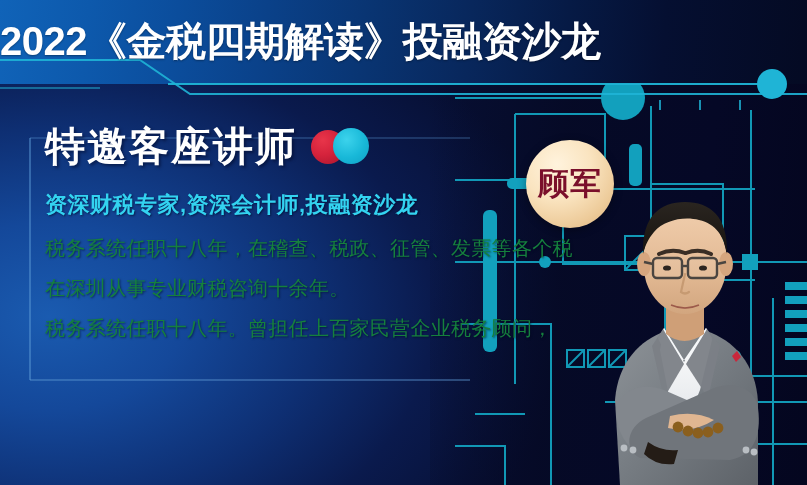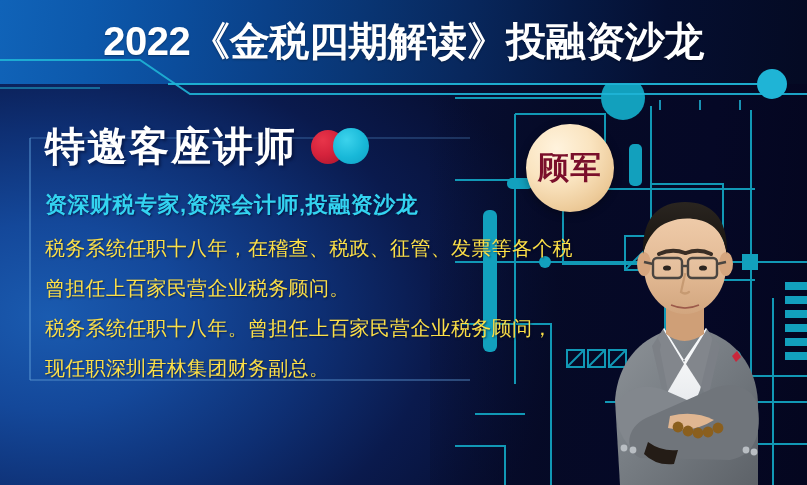--- a/index.html
+++ b/index.html
@@ -35,21 +35,21 @@
   .banner {
     position:absolute; left:0; top:0; width:807px; height:84px;
     background: linear-gradient(95deg,
        #1063b8 0%, #0d59ac 11%, #0b4d9c 22%, #0a4189 33%,
        #093573 45%, #08275c 58%, #061a45 70%, #050f31 82%, #040a23 100%);
   }
   .banner-deco { position:absolute; left:0; top:0; width:807px; height:110px; pointer-events:none; }
 
   .banner-title {
     position:absolute; left:0; top:14px; width:807px;
-    text-align:center;
+    text-align:left;
     font-size:40px;
     font-weight:bold;
     color:#ffffff;
     letter-spacing:-0.5px;
     white-space:nowrap;
     text-shadow: 0 1px 2px rgba(0,0,0,0.35);
     font-family:"Liberation Sans","DejaVu Sans",sans-serif;
   }
 
   
@@ -77,28 +77,28 @@
   .subtitle {
     position:absolute; left:45px; top:190px;
     font-size:22px; font-weight:bold; color:#33d3f0;
     letter-spacing:0.5px; white-space:nowrap;
     text-shadow: 1px 1px 2px rgba(0,8,35,0.6);
   }
 
   
   .bio { position:absolute; left:45px; top:228px; width:540px; }
   .bio-line {
-    font-size:20px; color:#fde047; line-height:40px;
+    font-size:20px; color:#15803d; line-height:40px;
     white-space:nowrap; letter-spacing:0.3px;
     text-shadow: 1px 1px 2px rgba(0,6,30,0.55);
   }
 
   
   .badge {
-    position:absolute; left:526px; top:124px; width:88px; height:88px;
+    position:absolute; left:526px; top:140px; width:88px; height:88px;
     border-radius:50%;
     background: radial-gradient(circle at 35% 28%, #fff3dd 0%, #fae4c0 40%, #edcb9a 72%, #dcb078 100%);
     box-shadow: 0 2px 8px rgba(0,0,0,0.35);
   }
   .badge-text {
     position:absolute; left:0; top:0; width:88px; height:88px;
     display:flex; align-items:center; justify-content:center;
     font-size:31px; font-weight:bold; color:#7a0f2b;
     letter-spacing:1px;
   }
@@ -188,23 +188,22 @@
   <div class="banner-title">2022《金税四期解读》投融资沙龙</div>
 
   <div class="headline">特邀客座讲师</div>
   <div class="dot-red"></div>
   <div class="dot-cyan"></div>
 
   <div class="subtitle">资深财税专家,资深会计师,投融资沙龙</div>
 
   <div class="bio">
     <div class="bio-line">税务系统任职十八年，在稽查、税政、征管、发票等各个税</div>
-    <div class="bio-line">曾担任上百家民营企业税务顾问。</div>
+    <div class="bio-line">在深圳从事专业财税咨询十余年。</div>
     <div class="bio-line">税务系统任职十八年。曾担任上百家民营企业税务顾问，</div>
-    <div class="bio-line">现任职深圳君林集团财务副总。</div>
   </div>
 
   <div class="badge">
     <div class="badge-text">顾军</div>
   </div>
 
   <svg class="portrait" viewBox="0 0 247 335">
     <defs>
       <linearGradient id="suitG" x1="0" y1="0" x2="1" y2="1">
         <stop offset="0%" stop-color="#8e9398"></stop>

